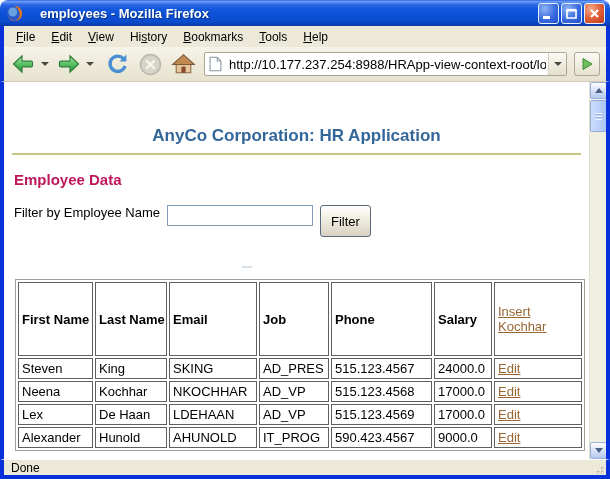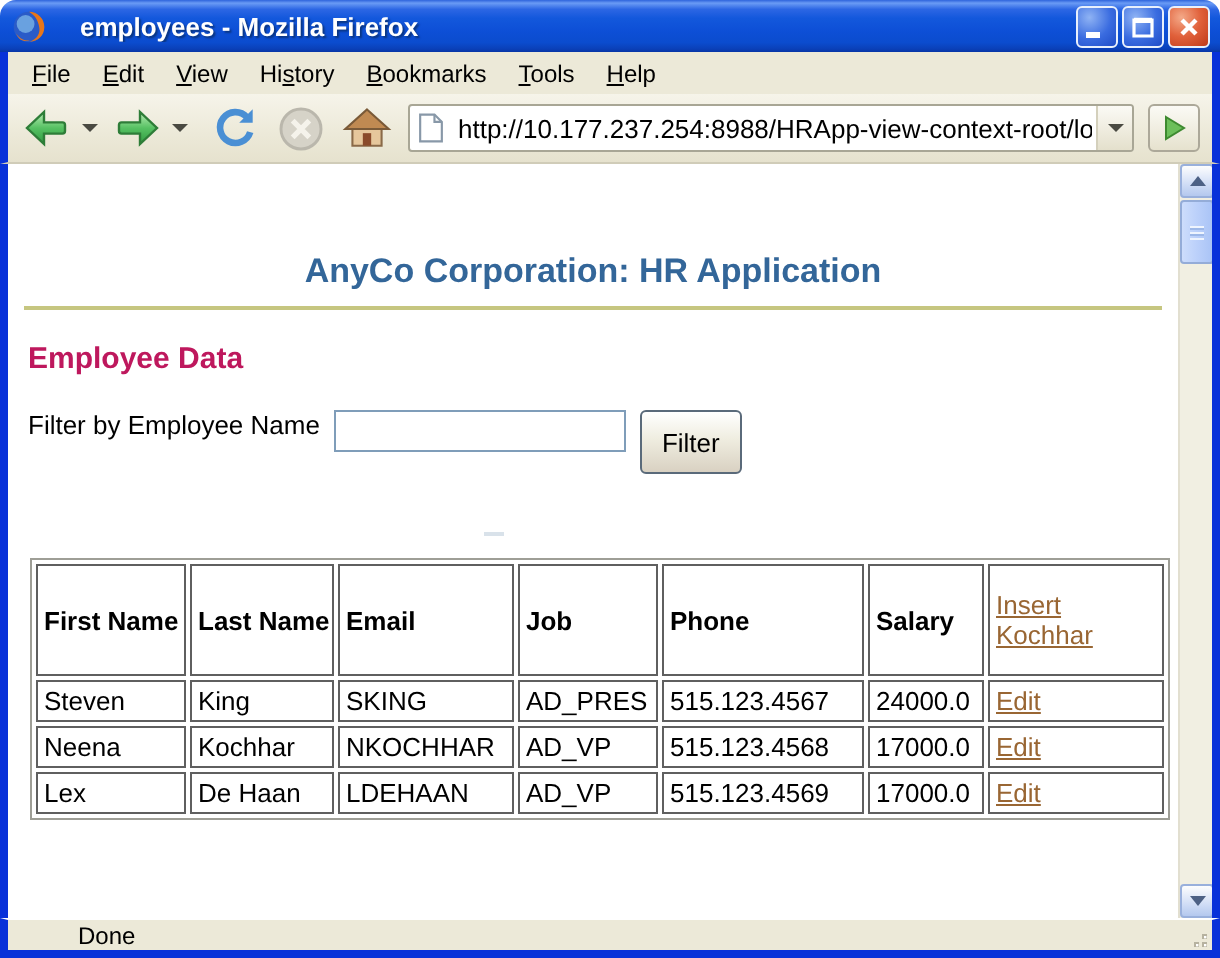--- a/index.html
+++ b/index.html
@@ -55,40 +55,40 @@
   .filter-row { margin:17px 0 0 10px; display:flex; align-items:flex-start; font-size:13px; color:#000; }
   .filter-input { width:146px; height:21px; margin-left:7px; border:1px solid #7F9DB9; font-size:13px; font-family:"Liberation Sans",sans-serif; padding:0 2px; }
   .xp-btn {
     margin-left:7px; height:32px; padding:0 10px; font-size:13px; font-family:"Liberation Sans",sans-serif;
     background:linear-gradient(180deg,#FFFFFF,#EFEDE0 45%,#D9D1C2); border:1px solid #5A6A7A; border-radius:3px; color:#000;
   }
   .artifact-dash { position:absolute; left:238px; top:184px; width:10px; height:2px; background:#D9E2EA; }
 
   table.emp { border-collapse:separate; border-spacing:2px; border:1px solid #9E9E96; width:570px; margin:42px 0 0 11px; table-layout:fixed; font-size:13px; background:#fff; }
   table.emp th, table.emp td { border:1px solid #5F5F5F; padding:2px 3px; text-align:left; vertical-align:middle; overflow:hidden; }
-  table.emp th { font-weight:bold; height:56px; white-space:nowrap;margin-top:16px; }
+  table.emp th { font-weight:bold; height:74px; white-space:nowrap;margin-top:16px; }
   table.emp th.action-h { white-space:normal; font-weight:normal; }
   table.emp td { height:21px; white-space:nowrap;margin-left:16px; }
   table.emp a { color:#996633; text-decoration:underline; }
 
   
   .vscroll { width:17px; flex:0 0 17px; position:relative; background:#F1EFE2; border-left:1px solid #E2DFD0; }
   .sbtn { position:absolute; left:0; width:17px; height:17px; background:linear-gradient(180deg,#FDFDFE,#C9D8F4 70%,#B4C8EE); border:1px solid #99B0DC; border-radius:2px; display:flex; align-items:center; justify-content:center; }
   .sbtn.up { top:0; } .sbtn.down { bottom:0; }
   .arrow-up { width:0; height:0; border-left:4px solid transparent; border-right:4px solid transparent; border-bottom:5px solid #4D6185; }
   .arrow-dn { width:0; height:0; border-left:4px solid transparent; border-right:4px solid transparent; border-top:5px solid #4D6185; }
   .sthumb { position:absolute; left:0; top:18px; width:17px; height:32px; background:linear-gradient(90deg,#CDDDFC,#BBD0FA 50%,#AAC4F6); border:1px solid #94ACD8; border-radius:2px; }
   .sthumb::after { content:""; position:absolute; left:4px; right:4px; top:12px; height:7px;
     background:repeating-linear-gradient(180deg,#EEF4FE 0 1px,#9DB8E8 1px 2px,transparent 2px 3px); }
 
   
   .statusbar {
     height:20px; flex:0 0 20px; background:#ECE9D8; display:flex; align-items:center;
     border-left:4px solid #0831D9; border-right:4px solid #0831D9; border-bottom:4px solid #0831D9;
-    border-top:1px solid #fff; font-size:12px; color:#000;padding-left:28px;
+    border-top:1px solid #fff; font-size:12px; color:#000;
   }
   .statusbar .status-text { flex:1; padding-left:7px; }
   .grip { width:14px; height:14px; margin-right:1px; }
 </style>
 </head>
 <body>
 
 <svg width="0" height="0" style="position:absolute">
   <defs>
     <linearGradient id="ggrad" x1="0" y1="0" x2="0" y2="1">
@@ -248,20 +248,29 @@
         </tr>
         <tr>
           <td>Lex</td>
           <td>De Haan</td>
           <td>LDEHAAN</td>
           <td>AD_VP</td>
           <td>515.123.4569</td>
           <td>17000.0</td>
           <td><a href="#">Edit</a></td>
         </tr>
+        <tr>
+          <td>Alexander</td>
+          <td>Hunold</td>
+          <td>AHUNOLD</td>
+          <td>IT_PROG</td>
+          <td>590.423.4567</td>
+          <td>9000.0</td>
+          <td><a href="#">Edit</a></td>
+        </tr>
       </tbody>
         </table>
     </div>
 
     <div class="vscroll">
       <span class="sbtn up">
           <span class="arrow-up"></span>
         </span>
       <span class="sthumb"></span>
       <span class="sbtn down">

